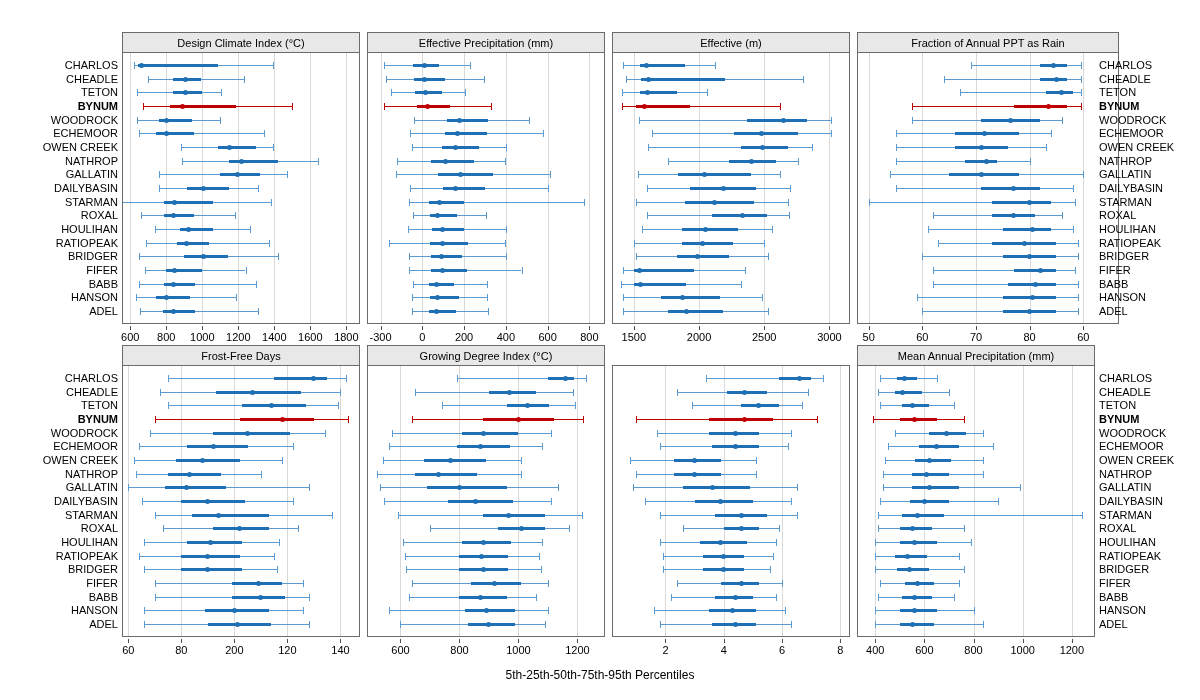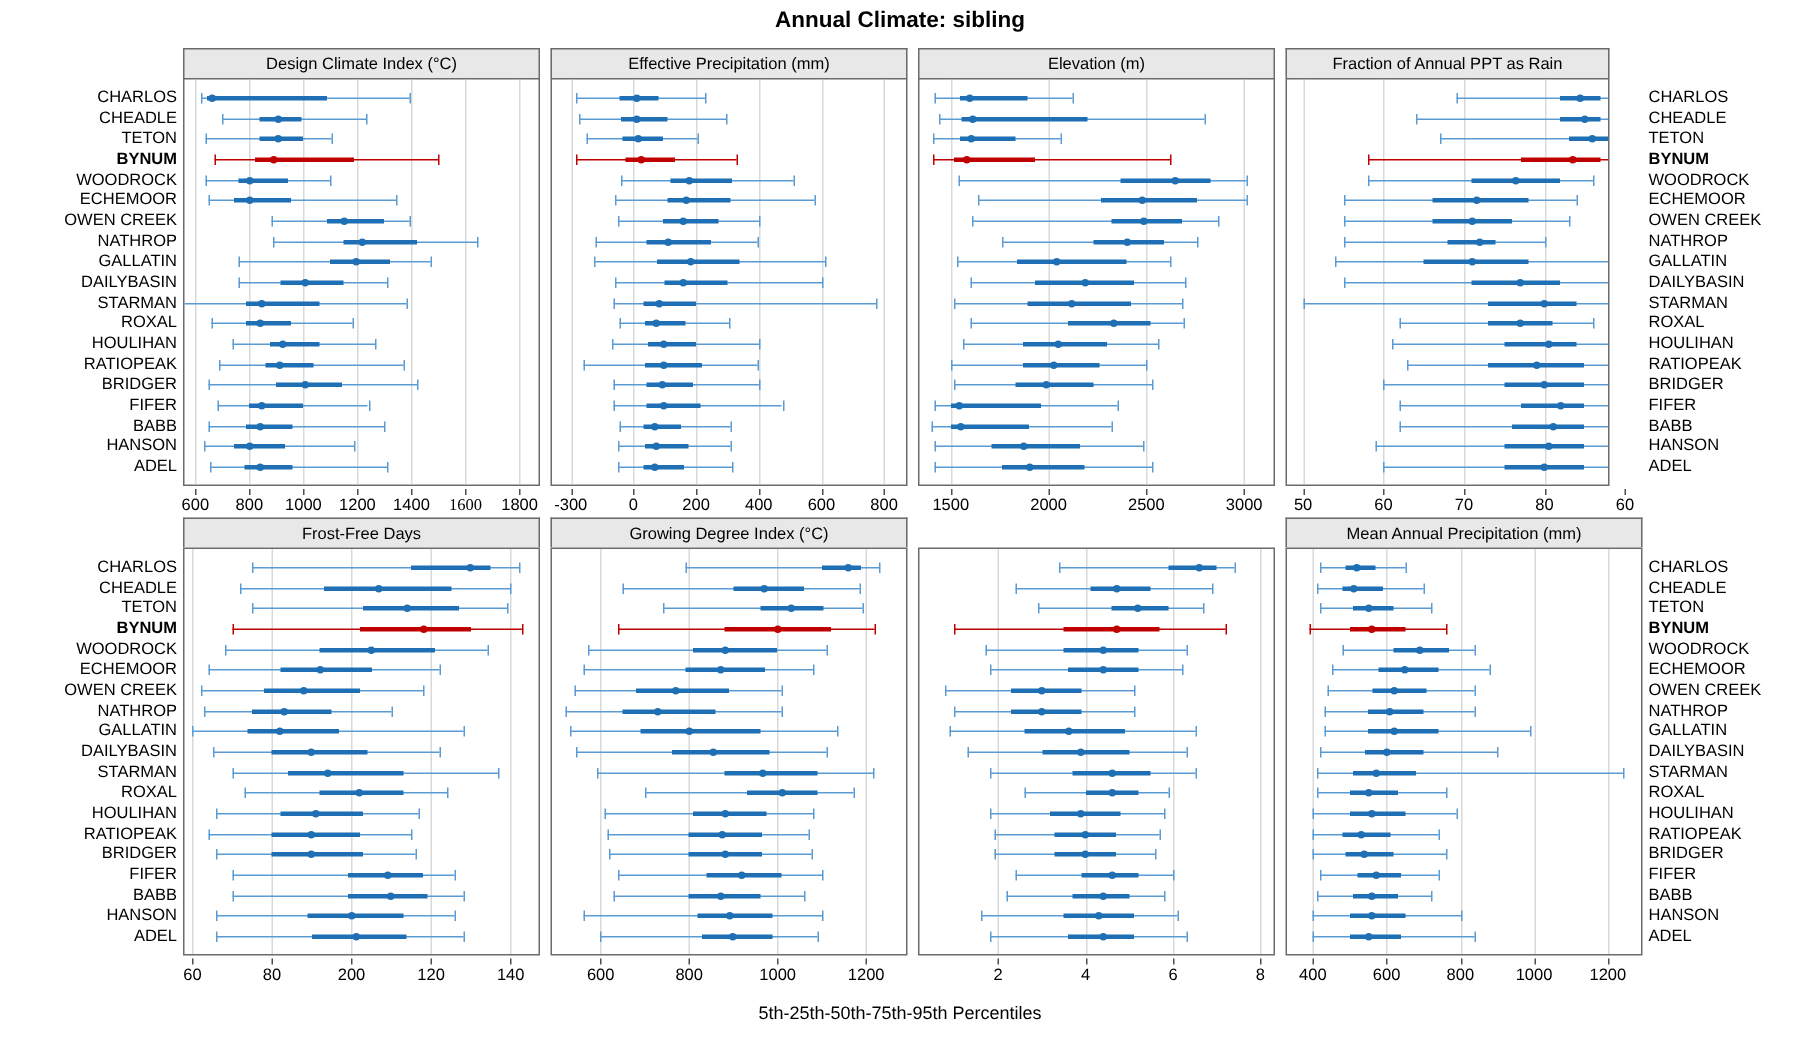--- a/index.html
+++ b/index.html
@@ -47,21 +47,20 @@
   .ylabels.right div{left:0;text-align:left;}
   .ylabels div.bold{font-weight:bold;}
   .axis{position:absolute;font-size:11px;}
   .axis .tick{position:absolute;top:0;width:1px;height:4px;background:#4d4d4d;}
   .axis .tlab{position:absolute;top:5px;transform:translateX(-50%);white-space:nowrap;}
 </style>
 </head>
 <body>
 
 <div id="root">
-  <div class="title">Annual Climate: sibling</div>
   <div class="footer" id="footer" style="top:668px;">5th-25th-50th-75th-95th Percentiles</div>
 <div class="panel" style="left: 122px; top: 32px; width: 238px; height: 292px;">
       <div class="strip">Design Climate Index (°C)</div>
       <div class="plot">
         <div class="gridline" style="left: 7.20611px;"></div>
         <div class="gridline" style="left: 43.2366px;"></div>
         <div class="gridline" style="left: 79.2672px;"></div>
         <div class="gridline" style="left: 115.298px;"></div>
         <div class="gridline" style="left: 151.328px;"></div>
         <div class="gridline" style="left: 187.359px;"></div>
@@ -206,21 +205,21 @@
       <div class="tlab" style="left: 7.20611px;">600</div>
       <div class="tick" style="left: 43.2366px;"></div>
       <div class="tlab" style="left: 43.2366px;">800</div>
       <div class="tick" style="left: 79.2672px;"></div>
       <div class="tlab" style="left: 79.2672px;">1000</div>
       <div class="tick" style="left: 115.298px;"></div>
       <div class="tlab" style="left: 115.298px;">1200</div>
       <div class="tick" style="left: 151.328px;"></div>
       <div class="tlab" style="left: 151.328px;">1400</div>
       <div class="tick" style="left: 187.359px;"></div>
-      <div class="tlab" style="left: 187.359px; font-family: Liberation Serif, serif;">1600</div>
+      <div class="tlab" style="left: 187.359px;">1600</div>
       <div class="tick" style="left: 223.389px;"></div>
       <div class="tlab" style="left: 223.389px;">1800</div>
     </div>
     <div class="panel" style="left: 367px; top: 32px; width: 238px; height: 292px;">
       <div class="strip">Effective Precipitation (mm)</div>
       <div class="plot">
         <div class="gridline" style="left: 12.531px;"></div>
         <div class="gridline" style="left: 54.3009px;"></div>
         <div class="gridline" style="left: 96.0708px;"></div>
         <div class="gridline" style="left: 137.841px;"></div>
@@ -369,21 +368,21 @@
       <div class="tick" style="left: 96.0708px;"></div>
       <div class="tlab" style="left: 96.0708px;">200</div>
       <div class="tick" style="left: 137.841px;"></div>
       <div class="tlab" style="left: 137.841px;">400</div>
       <div class="tick" style="left: 179.611px;"></div>
       <div class="tlab" style="left: 179.611px;">600</div>
       <div class="tick" style="left: 221.381px;"></div>
       <div class="tlab" style="left: 221.381px;">800</div>
     </div>
     <div class="panel" style="left: 612px; top: 32px; width: 238px; height: 292px;">
-      <div class="strip">Elevation (m)</div>
+      <div class="strip">Effective (m)</div>
       <div class="plot">
         <div class="gridline" style="left: 20.8619px;"></div>
         <div class="gridline" style="left: 86.0552px;"></div>
         <div class="gridline" style="left: 151.249px;"></div>
         <div class="gridline" style="left: 216.442px;"></div>
         <div class="row" style="top: 5.84211px;">
           <div class="wh" style="left: 10.4309px; width: 91.2707px;"></div>
           <div class="cap" style="left: 10.4309px;"></div>
           <div class="cap" style="left: 101.702px;"></div>
           <div class="box" style="left: 26.7293px; width: 44.9834px;"></div>
@@ -520,21 +519,21 @@
     <div class="axis" style="left: 613px; top: 326px; width: 236px; height: 20px;">
       <div class="tick" style="left: 20.8619px;"></div>
       <div class="tlab" style="left: 20.8619px;">1500</div>
       <div class="tick" style="left: 86.0552px;"></div>
       <div class="tlab" style="left: 86.0552px;">2000</div>
       <div class="tick" style="left: 151.249px;"></div>
       <div class="tlab" style="left: 151.249px;">2500</div>
       <div class="tick" style="left: 216.442px;"></div>
       <div class="tlab" style="left: 216.442px;">3000</div>
     </div>
-    <div class="panel" style="left: 857px; top: 32px; width: 216px; height: 292px;">
+    <div class="panel" style="left: 857px; top: 32px; width: 262px; height: 292px;">
       <div class="strip">Fraction of Annual PPT as Rain</div>
       <div class="plot">
         <div class="gridline" style="left: 10.7273px;"></div>
         <div class="gridline" style="left: 64.3636px;"></div>
         <div class="gridline" style="left: 118px;"></div>
         <div class="gridline" style="left: 171.636px;"></div>
         <div class="gridline" style="left: 225.273px;"></div>
         <div class="row" style="top: 5.84211px;">
           <div class="wh" style="left: 112.636px; width: 109.955px;"></div>
           <div class="cap" style="left: 112.636px;"></div>

